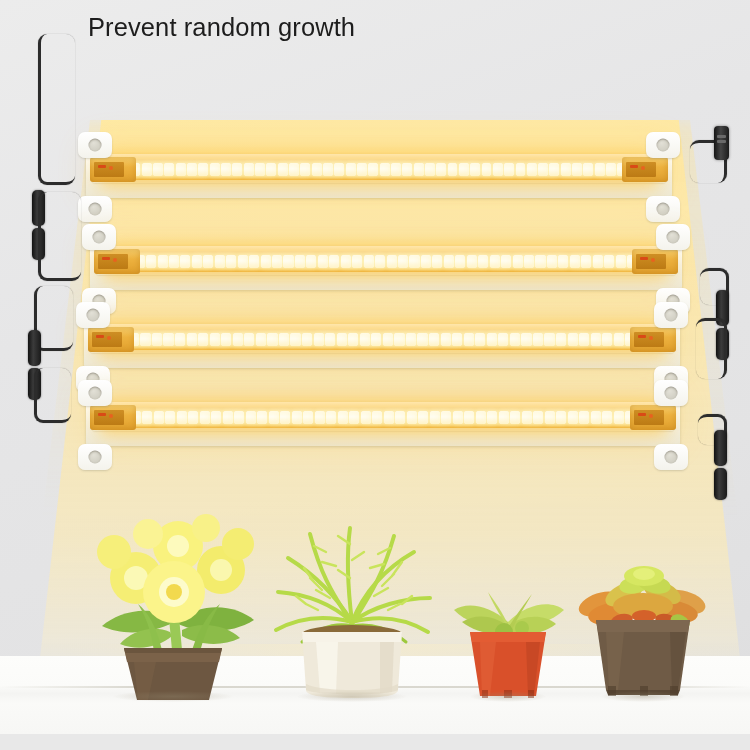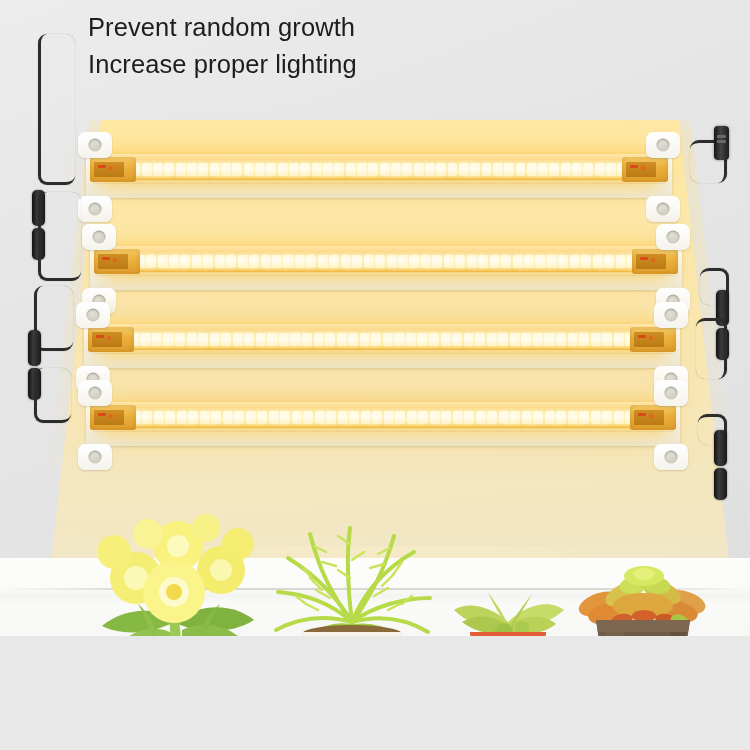--- a/index.html
+++ b/index.html
@@ -1,21 +1,21 @@
 <!DOCTYPE html>
 <html><head>
 <meta charset="utf-8">
 <style>
   html,body{margin:0;padding:0;}
   body{
     width:750px;height:750px;overflow:hidden;
     font-family:"Liberation Sans","DejaVu Sans",sans-serif;
     background:#e8e8e8;
   }
-  #stage{position:relative;width:750px;height:636px;overflow:hidden;background:#e7e7e7;}
+  #stage{position:relative;width:750px;height:734px;overflow:hidden;background:#e7e7e7;}
 
   
   .backdrop{position:absolute;inset:0;
     background:linear-gradient(160deg,#ececec 0%,#e6e6e7 35%,#e3e3e4 70%,#dededf 100%);}
 
   
   .light-cone{position:absolute;left:0;top:120px;width:750px;height:560px;
     background:linear-gradient(to bottom,
        rgba(255,233,160,.92) 0%,
        rgba(253,232,168,.90) 22%,
@@ -109,21 +109,20 @@
 <body>
 
 <div id="stage">
 
   <div class="backdrop"></div>
   <div class="cone-soft"></div>
   <div class="light-cone"></div>
 
   <div class="headline">
     <p>Prevent random growth</p>
-    <p>Increase proper lighting</p>
   </div>
 
   <div class="bar" style="left:58px;top:140px;width:642px;">
     <div class="bar-body"></div>
     <div class="strip-housing"></div>
     <div class="led-strip">
         <div class="led"></div>
         <div class="led"></div>
         <div class="led"></div>
         <div class="led"></div>

